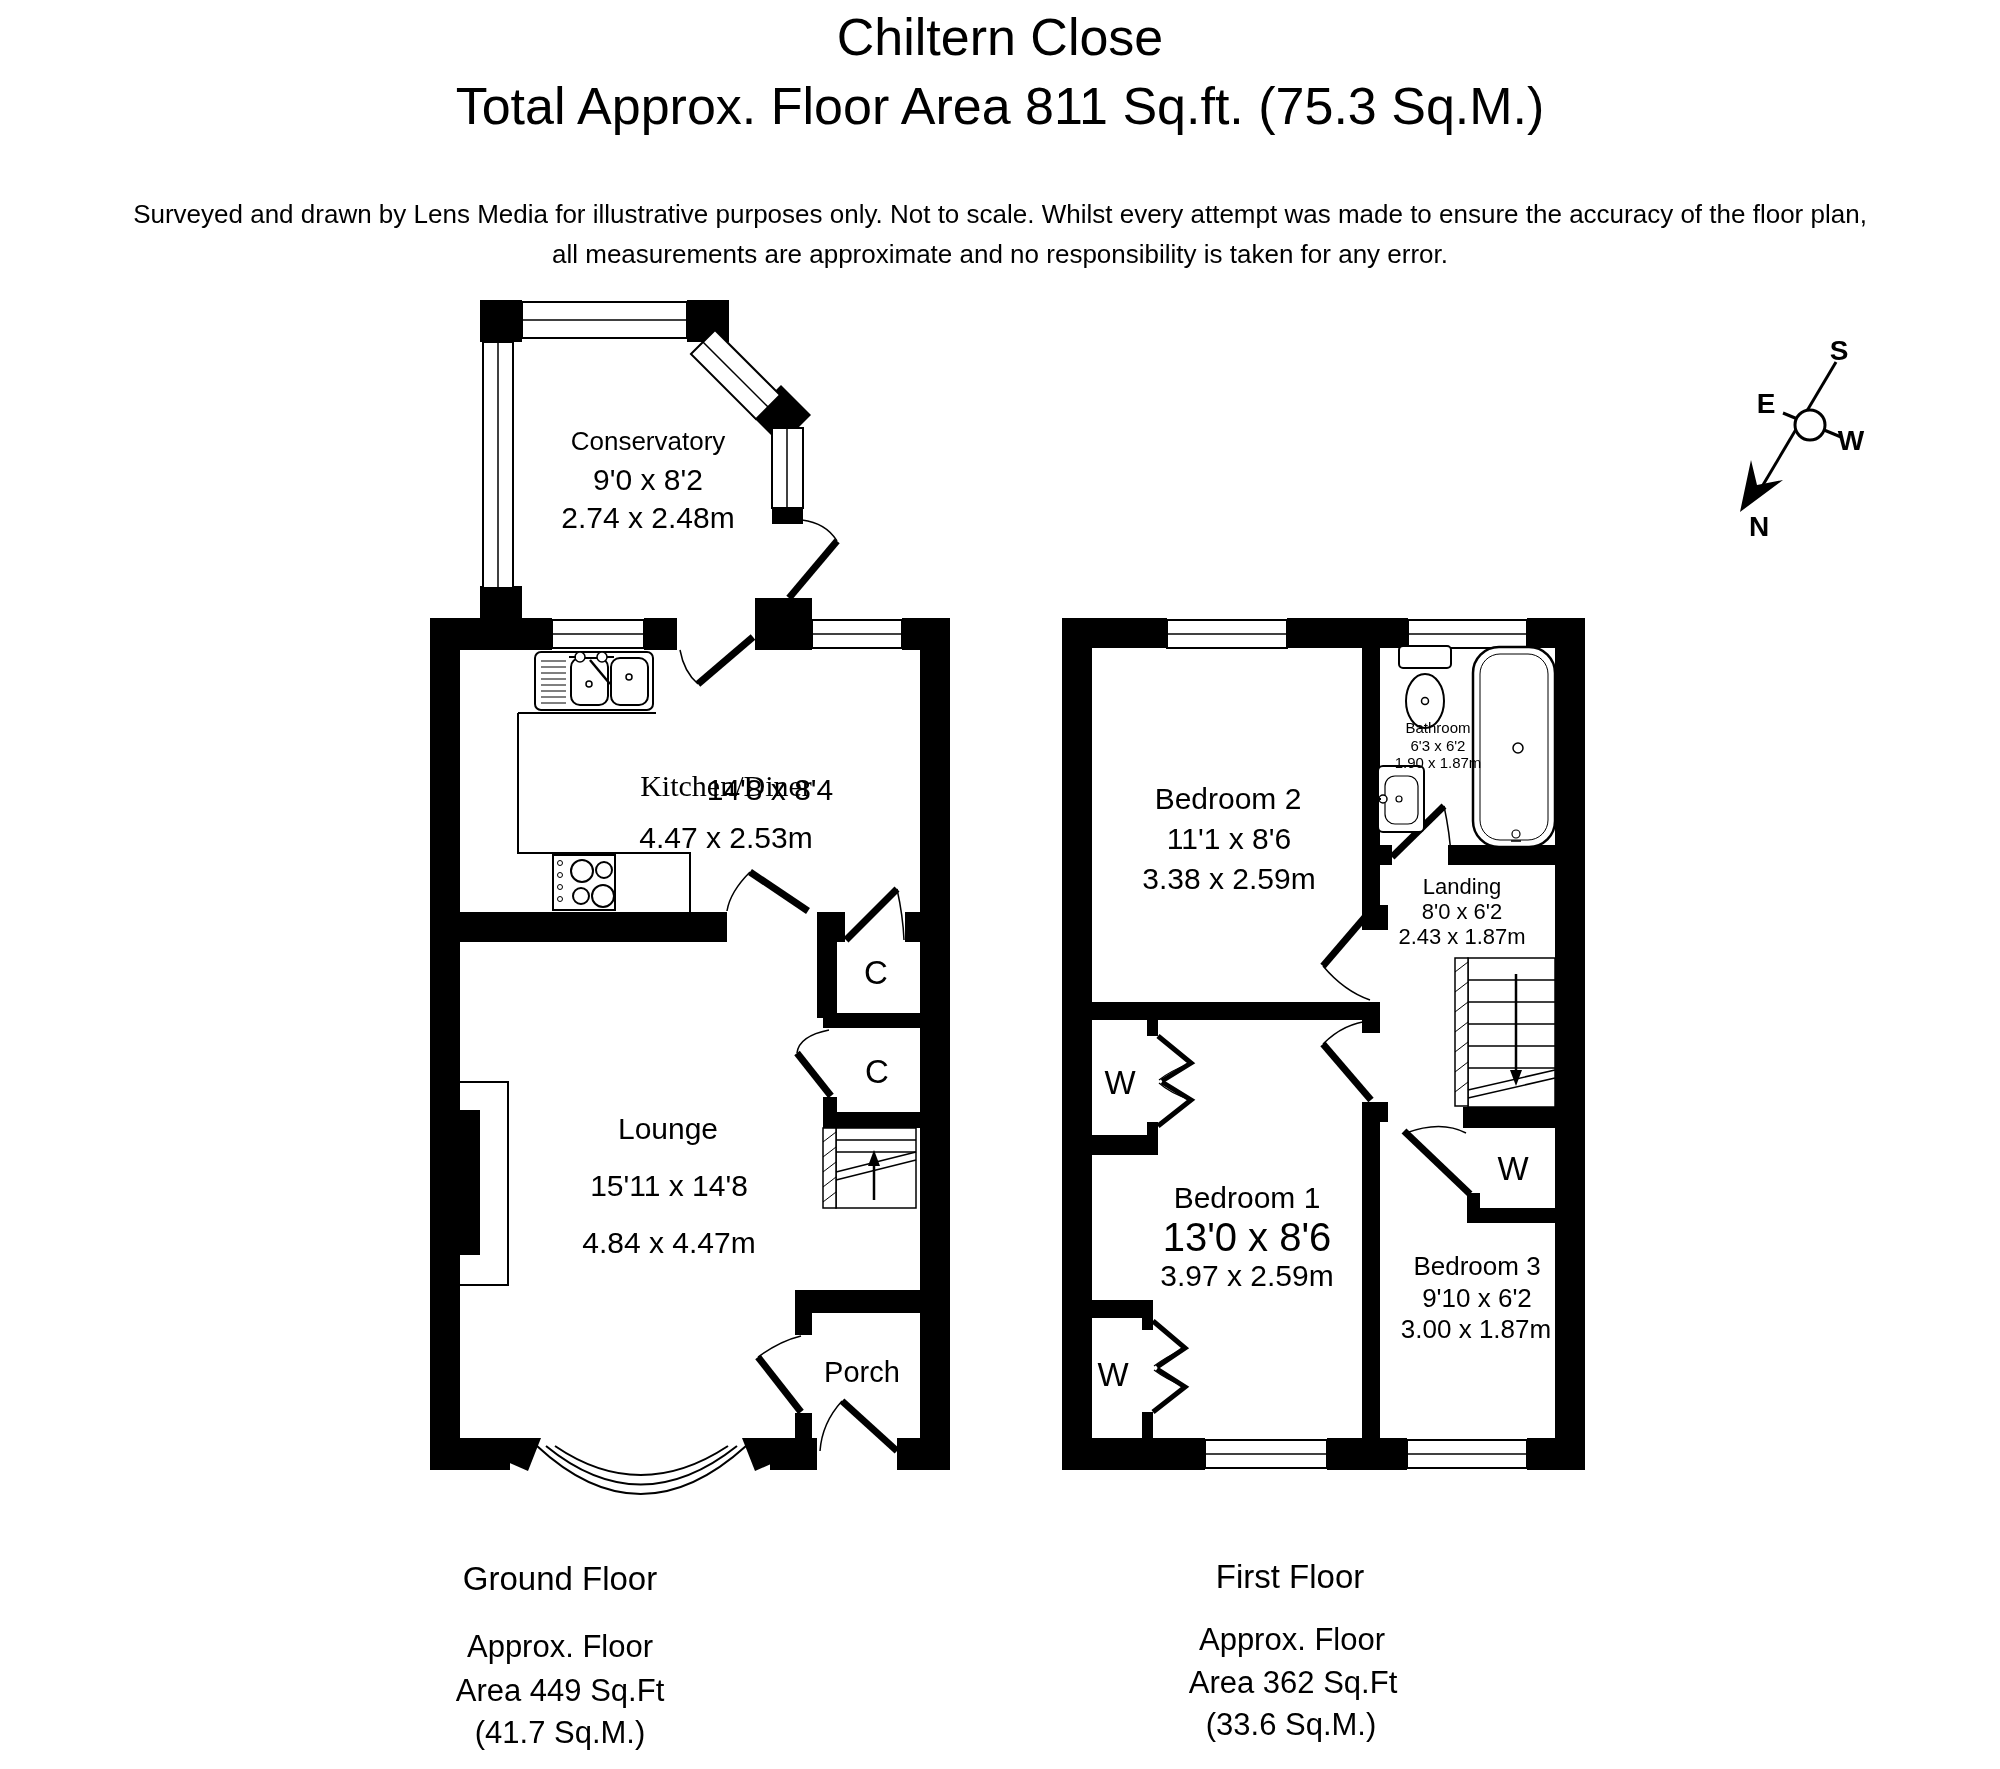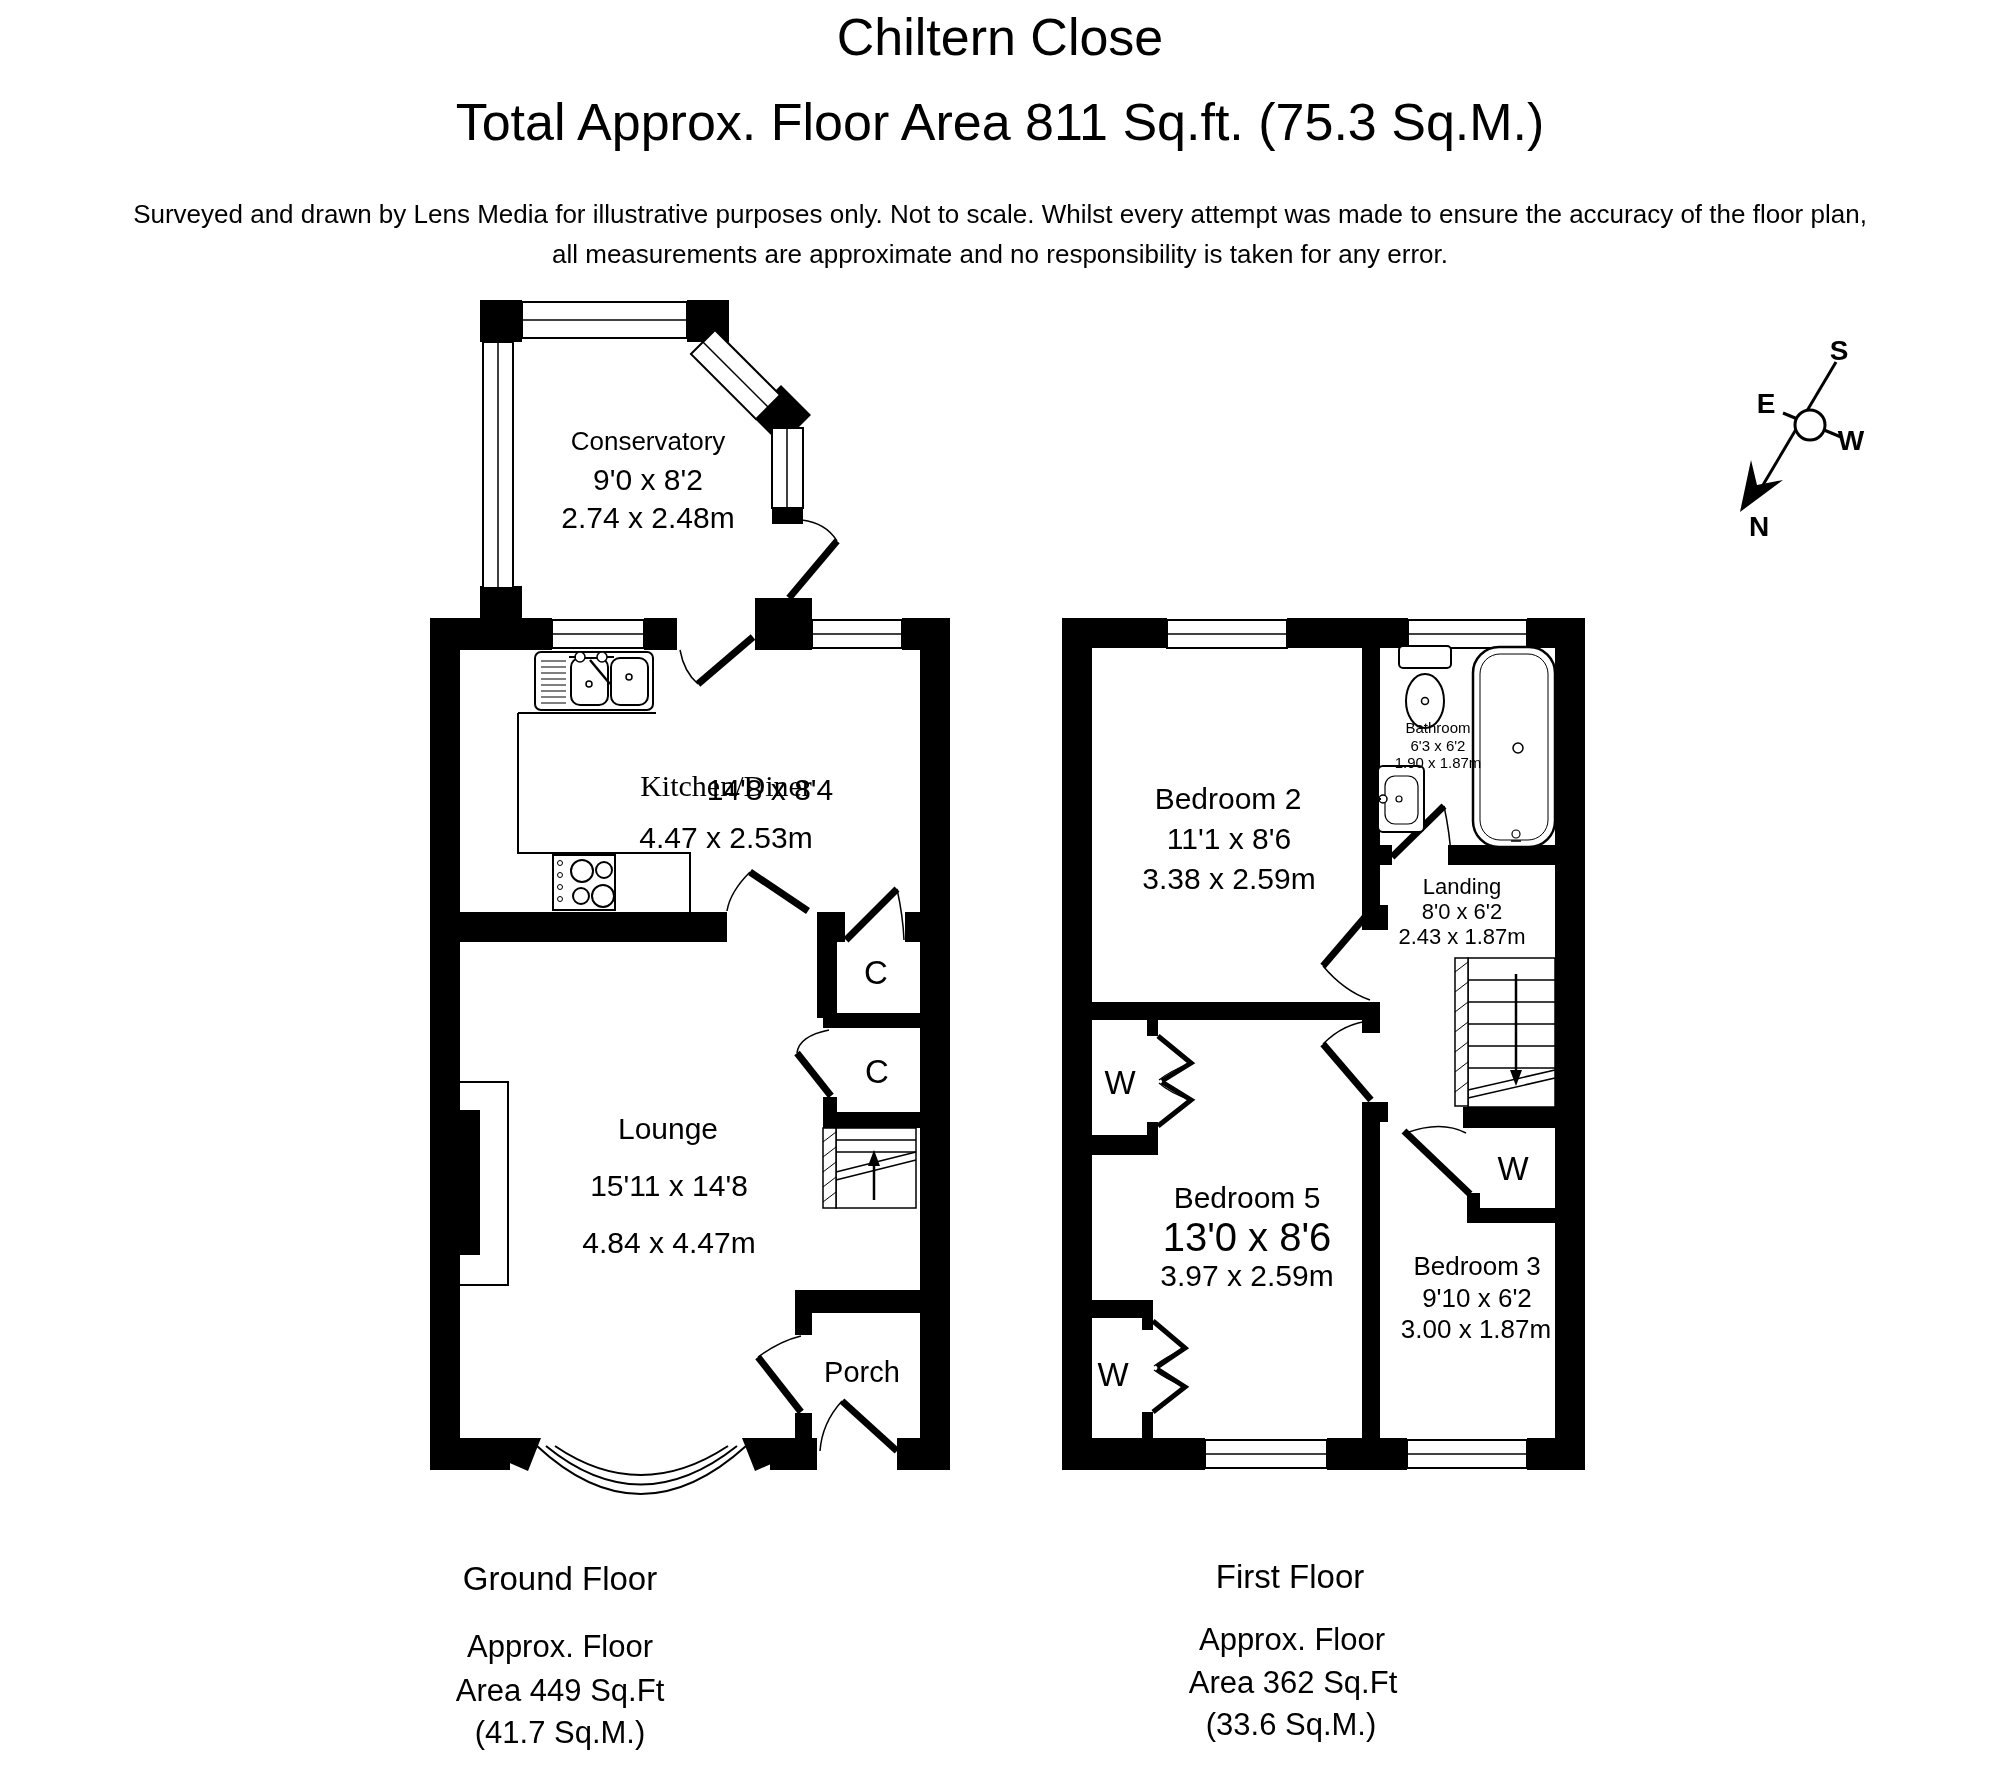--- a/index.html
+++ b/index.html
@@ -289,21 +289,21 @@
 
   <g>
     <line x1="1836" y1="362" x2="1760" y2="490" stroke="#000" stroke-width="3"></line>
     <line x1="1783" y1="413" x2="1841" y2="437" stroke="#000" stroke-width="3"></line>
     <circle cx="1810" cy="425" r="15" fill="#fff" stroke="#000" stroke-width="3"></circle>
     <polygon points="1740,512 1751,460 1757,485 1783,480" fill="#000"></polygon>
   </g>
 </svg>
 
 <div class="lbl" style="left:1000px;top:37px;font-size:52px;">Chiltern Close</div>
-<div class="lbl" style="left:1000px;top:122px;font-size:52px;">Total Approx. Floor Area 811 Sq.ft. (75.3 Sq.M.)</div>
+<div class="lbl" style="left:1000px;top:106px;font-size:52px;">Total Approx. Floor Area 811 Sq.ft. (75.3 Sq.M.)</div>
 <div class="lbl" style="left:1000px;top:254px;font-size:26px;">all measurements are approximate and no responsibility is taken for any error.</div>
 <div class="lbl" style="left:1000px;top:214px;font-size:26px;">Surveyed and drawn by Lens Media for illustrative purposes only. Not to scale. Whilst every attempt was made to ensure the accuracy of the floor plan,</div>
 
 <div class="lbl" style="left:648px;top:441px;font-size:26px;">Conservatory</div>
 <div class="lbl" style="left:648px;top:480px;font-size:30px;">9'0 x 8'2</div>
 <div class="lbl" style="left:648px;top:518px;font-size:30px;">2.74 x 2.48m</div>
 
 <div class="lbl" style="left:726px;top:786px;font-size:30px;font-family:Liberation Serif, serif;">Kitchen/Diner</div>
 <div class="lbl" style="left:726px;top:790px;font-size:30px;margin-left:44px;">14'8 x 8'4</div>
 <div class="lbl" style="left:726px;top:838px;font-size:30px;">4.47 x 2.53m</div>
@@ -326,21 +326,21 @@
 <div class="lbl" style="left:1229px;top:879px;font-size:30px;">3.38 x 2.59m</div>
 
 <div class="lbl" style="left:1438px;top:727px;font-size:15px;">Bathroom</div>
 <div class="lbl" style="left:1438px;top:745px;font-size:15px;">6'3 x 6'2</div>
 <div class="lbl" style="left:1438px;top:762px;font-size:15px;">1.90 x 1.87m</div>
 
 <div class="lbl" style="left:1462px;top:887px;font-size:22px;">Landing</div>
 <div class="lbl" style="left:1462px;top:912px;font-size:22px;">8'0 x 6'2</div>
 <div class="lbl" style="left:1462px;top:937px;font-size:22px;">2.43 x 1.87m</div>
 
-<div class="lbl" style="left:1247px;top:1198px;font-size:30px;">Bedroom 5</div>
+<div class="lbl" style="left:1247px;top:1198px;font-size:30px;">Bedroom 1</div>
 <div class="lbl" style="left:1247px;top:1237px;font-size:40px;">13'0 x 8'6</div>
 <div class="lbl" style="left:1247px;top:1276px;font-size:30px;">3.97 x 2.59m</div>
 
 <div class="lbl" style="left:1477px;top:1266px;font-size:26px;">Bedroom 3</div>
 <div class="lbl" style="left:1477px;top:1298px;font-size:26px;">9'10 x 6'2</div>
 <div class="lbl" style="left:1476px;top:1329px;font-size:26px;">3.00 x 1.87m</div>
 
 <div class="lbl" style="left:1120px;top:1082px;font-size:33px;">W</div>
 <div class="lbl" style="left:1113px;top:1374px;font-size:33px;">W</div>
 <div class="lbl" style="left:1513px;top:1168px;font-size:33px;">W</div>

